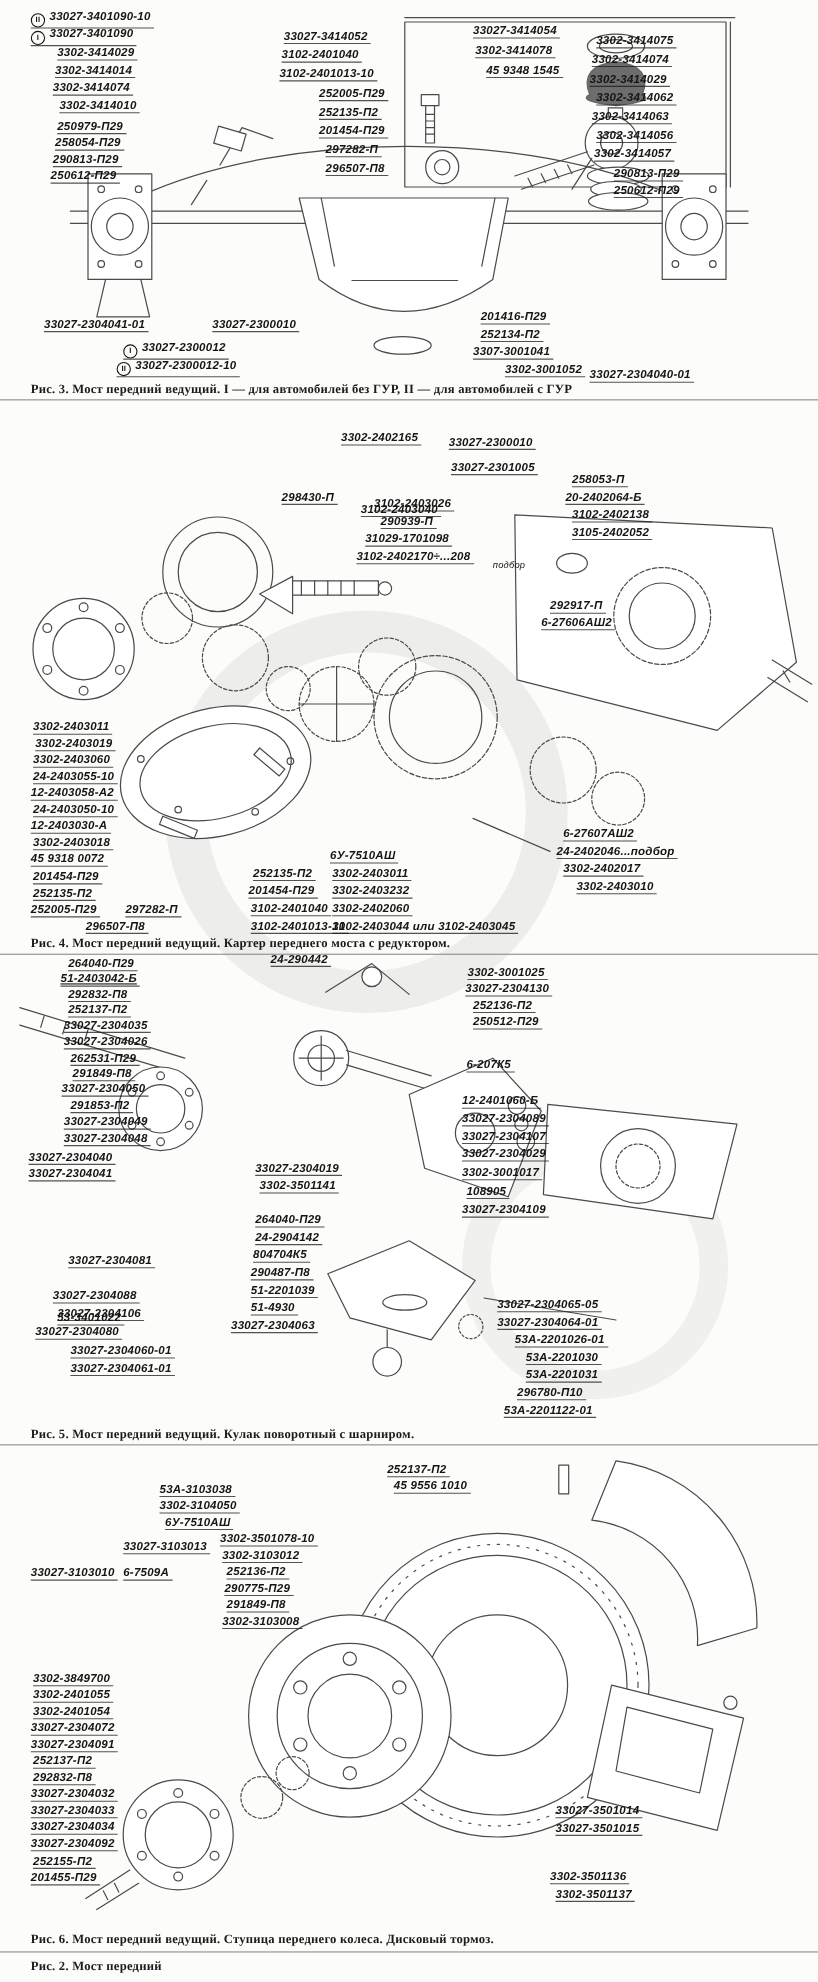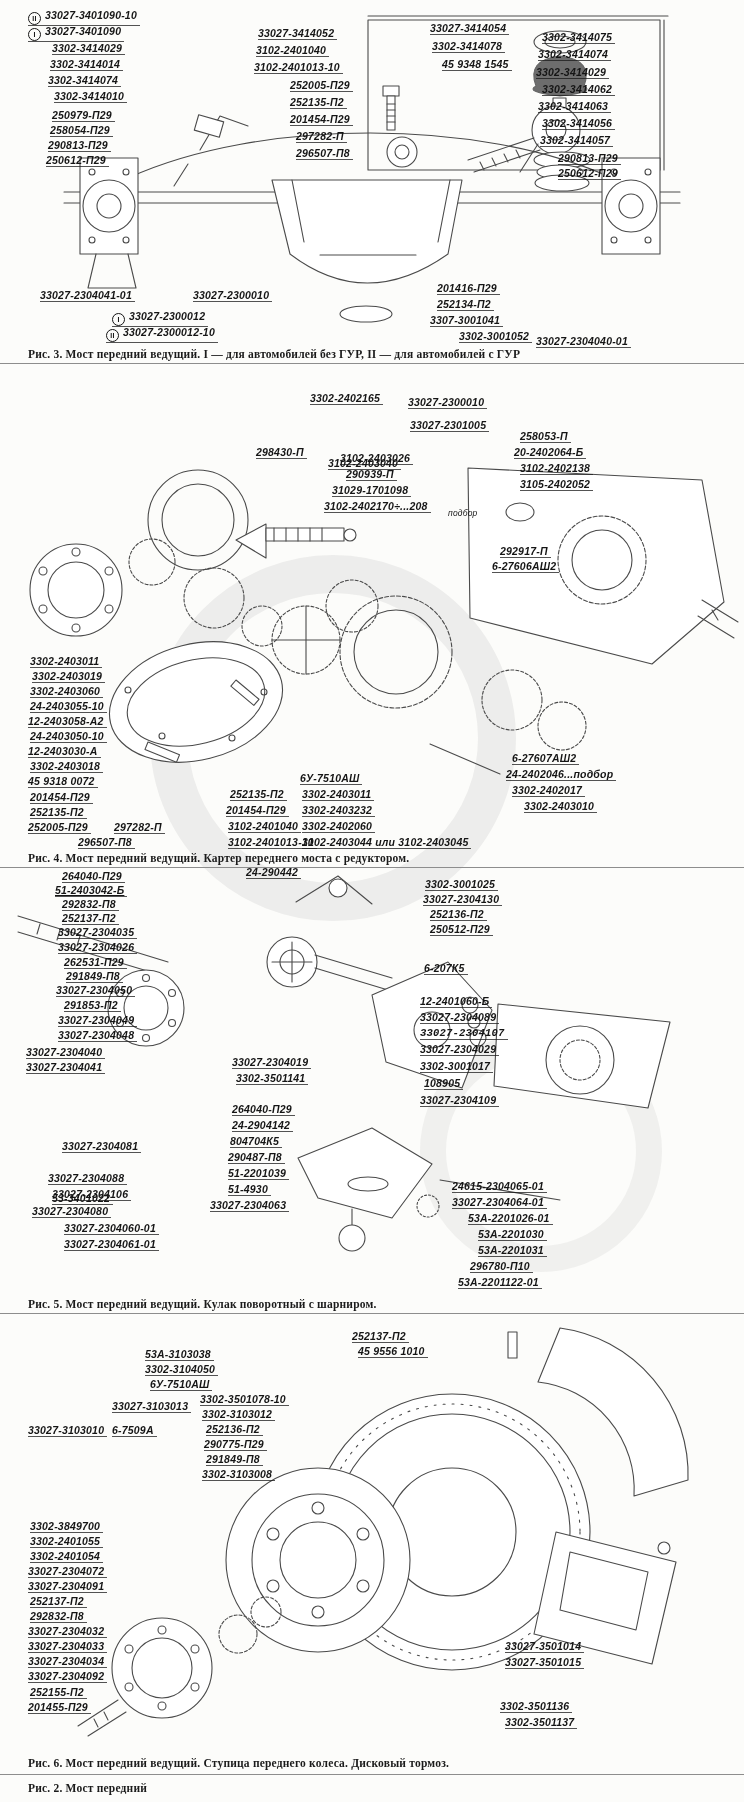--- a/index.html
+++ b/index.html
@@ -290,42 +290,42 @@
     <span class="part-label" style="left: 26px; top: 1046px;">33027-2304040</span>
     <span class="part-label" style="left: 26px; top: 1061px;">33027-2304041</span>
     <span class="part-label" style="left: 246px; top: 866px;">24-290442</span>
     <span class="part-label" style="left: 425px; top: 878px;">3302-3001025</span>
     <span class="part-label" style="left: 423px; top: 893px;">33027-2304130</span>
     <span class="part-label" style="left: 430px; top: 908px;">252136-П2</span>
     <span class="part-label" style="left: 430px; top: 923px;">250512-П29</span>
     <span class="part-label" style="left: 424px; top: 962px;">6-207К5</span>
     <span class="part-label" style="left: 420px; top: 995px;">12-2401060-Б</span>
     <span class="part-label" style="left: 420px; top: 1011px;">33027-2304089</span>
-    <span class="part-label" style="left: 420px; top: 1027px; font-family: Liberation Mono, monospace;">33027-2304107</span>
+    <span class="part-label" style="left: 420px; top: 1027px;">33027-2304107</span>
     <span class="part-label" style="left: 420px; top: 1043px;">33027-2304029</span>
     <span class="part-label" style="left: 420px; top: 1060px;">3302-3001017</span>
     <span class="part-label" style="left: 424px; top: 1077px;">108905</span>
     <span class="part-label" style="left: 420px; top: 1094px;">33027-2304109</span>
     <span class="part-label" style="left: 232px; top: 1056px;">33027-2304019</span>
     <span class="part-label" style="left: 236px; top: 1072px;">3302-3501141</span>
     <span class="part-label" style="left: 232px; top: 1103px;">264040-П29</span>
     <span class="part-label" style="left: 232px; top: 1119px;">24-2904142</span>
     <span class="part-label" style="left: 230px; top: 1135px;">804704К5</span>
     <span class="part-label" style="left: 228px; top: 1151px;">290487-П8</span>
     <span class="part-label" style="left: 228px; top: 1167px;">51-2201039</span>
     <span class="part-label" style="left: 228px; top: 1183px;">51-4930</span>
     <span class="part-label" style="left: 210px; top: 1199px;">33027-2304063</span>
     <span class="part-label" style="left: 62px; top: 1140px;">33027-2304081</span>
     <span class="part-label" style="left: 52px; top: 1156px; margin-top: 36px;">53-3401022</span>
     <span class="part-label" style="left: 48px; top: 1172px;">33027-2304088</span>
     <span class="part-label" style="left: 52px; top: 1188px;">33027-2304106</span>
     <span class="part-label" style="left: 32px; top: 1205px;">33027-2304080</span>
     <span class="part-label" style="left: 64px; top: 1222px;">33027-2304060-01</span>
     <span class="part-label" style="left: 64px; top: 1238px;">33027-2304061-01</span>
-    <span class="part-label" style="left: 452px; top: 1180px;">24615-2304065-01</span>
+    <span class="part-label" style="left: 452px; top: 1180px;">33027-2304065-05</span>
     <span class="part-label" style="left: 452px; top: 1196px;">33027-2304064-01</span>
     <span class="part-label" style="left: 468px; top: 1212px;">53А-2201026-01</span>
     <span class="part-label" style="left: 478px; top: 1228px;">53А-2201030</span>
     <span class="part-label" style="left: 478px; top: 1244px;">53А-2201031</span>
     <span class="part-label" style="left: 470px; top: 1260px;">296780-П10</span>
     <span class="part-label" style="left: 458px; top: 1276px;">53А-2201122-01</span>
   </div>
 <div class="section">
     <span class="part-label" style="left: 352px; top: 1330px;">252137-П2</span>
     <span class="part-label" style="left: 358px; top: 1345px;">45 9556 1010</span>

